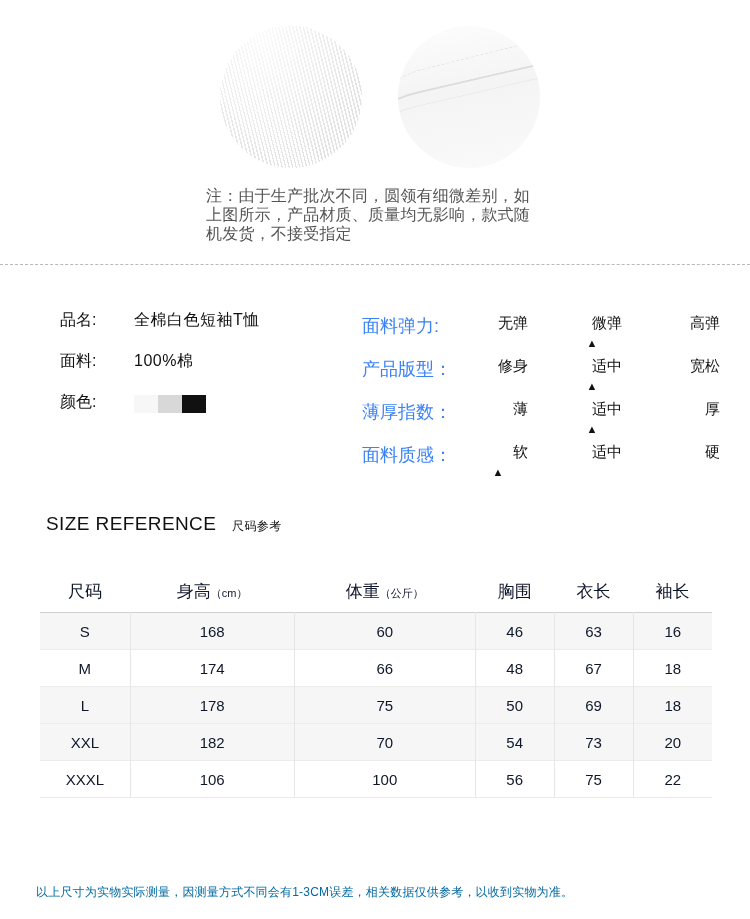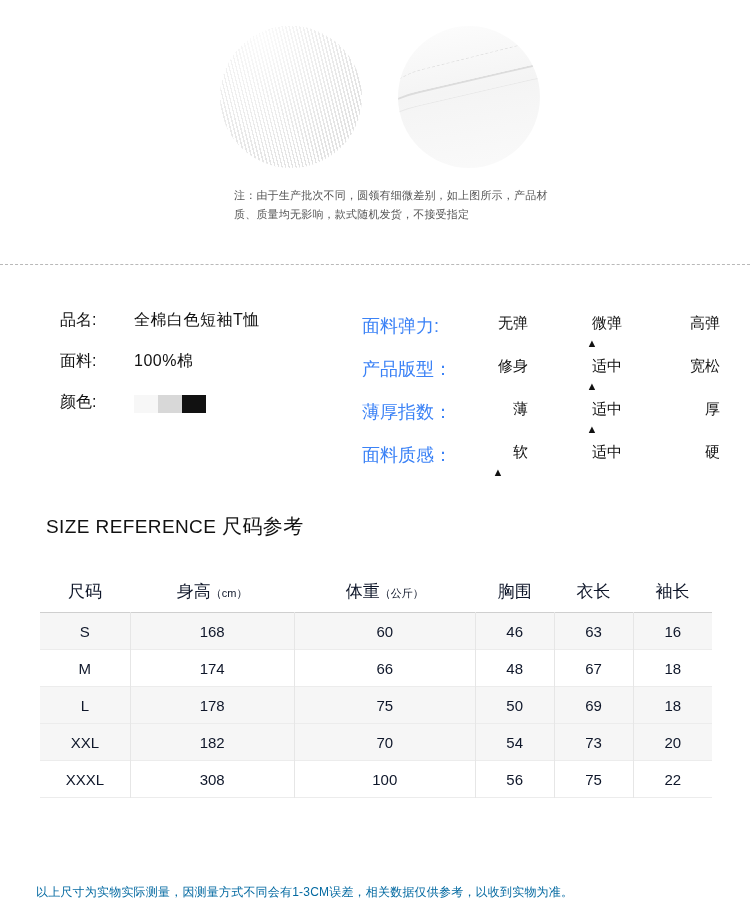--- a/index.html
+++ b/index.html
@@ -89,24 +89,24 @@
     width: 200px;
     height: 60px;
     border-top: 1px dashed #e0e0e0;
     border-radius: 50%/100%;
     transform: rotate(-14deg);
   }
 
   
   .note {
     position: absolute;
-    left: 234px;
+    left: 206px;
     top: 186px;
     width: 330px;
-    font-size: 11px;
+    font-size: 16px;
     line-height: 19px;
     color: #555555;
     letter-spacing: 0.2px;
   }
 
   
   .divider {
     position: absolute;
     left: 0;
     top: 264px;
@@ -190,21 +190,22 @@
   
   .size-ref-heading {
     position: absolute;
     left: 46px;
     top: 513px;
     font-size: 19px;
     letter-spacing: 0.4px;
     color: #111;
   }
   .size-ref-heading .cn {
-    font-size: 20px;
+    font-size: 12px;
+    margin-left: 10px;
   }
 
   
   .size-table {
     position: absolute;
     left: 40px;
     top: 570px;
     width: 672px;
     border-collapse: collapse;
     font-size: 15px;
@@ -374,21 +375,21 @@
       <tr class="odd">
         <td>XXL</td>
         <td>182</td>
         <td>70</td>
         <td>54</td>
         <td>73</td>
         <td>20</td>
       </tr>
       <tr class="even">
         <td>XXXL</td>
-        <td>308</td>
+        <td>106</td>
         <td>100</td>
         <td>56</td>
         <td>75</td>
         <td>22</td>
       </tr>
     </tbody>
   </table>
 
   <div class="footnote">以上尺寸为实物实际测量，因测量方式不同会有1-3CM误差，相关数据仅供参考，以收到实物为准。</div>
 

